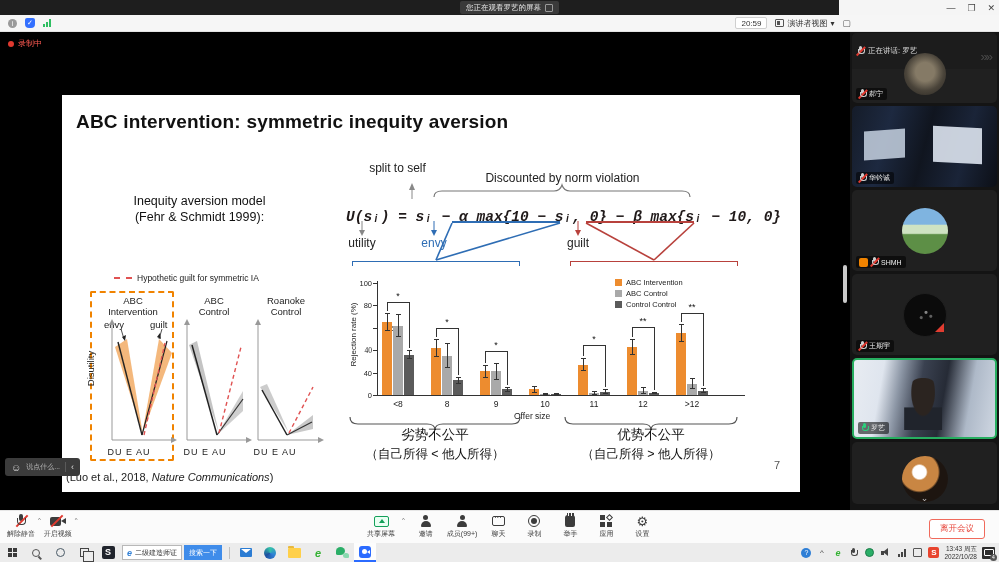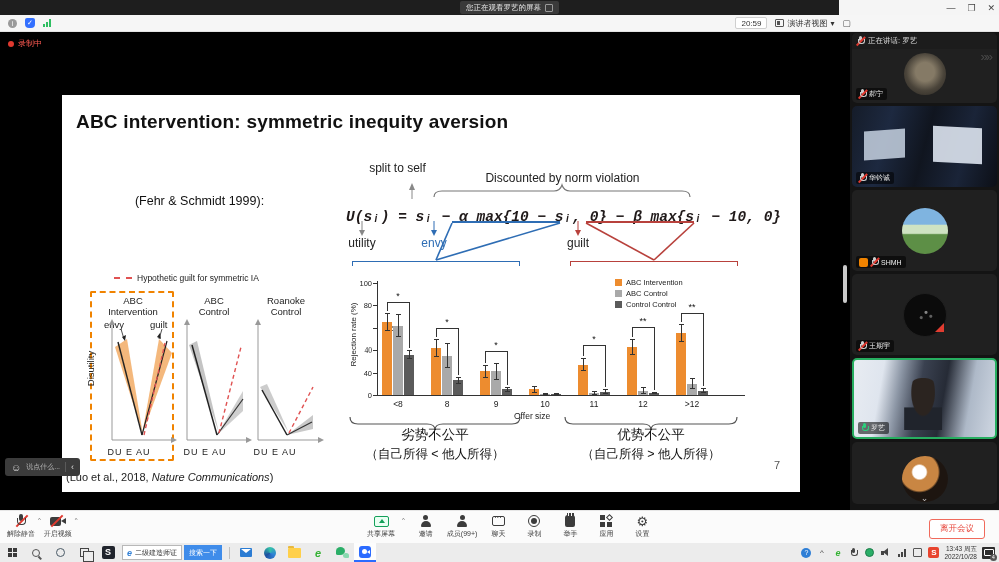--- a/index.html
+++ b/index.html
@@ -91,21 +91,21 @@
   .chat-bubble .divider{width:1px;height:10px;background:#5a5a5a;}
   .chat-bubble .col{font-size:9px;color:#ddd;}
 
   
   .sidebar{flex:1;background:#141414;padding:1px 2px 0 2px;position:relative;overflow:hidden;}
   .tile{position:relative;width:100%;border-radius:5px;background:#202020;margin-bottom:3px;overflow:hidden;}
   .tile .name-tag{position:absolute;left:4px;bottom:3px;background:rgba(0,0,0,.55);border-radius:2px;
     padding:1px 4px 1px 3px;display:flex;align-items:center;gap:3px;color:#eee;font-size:7px;}
   .avatar{position:absolute;left:50%;top:50%;transform:translate(-50%,-50%);border-radius:50%;}
   .speak-banner{position:absolute;left:0;top:0;right:0;height:14px;background:rgba(28,28,28,.9);
-    display:flex;align-items:center;gap:4px;padding:8px 5px;color:#ddd;font-size:7.5px;}
+    display:flex;align-items:center;gap:4px;padding:18px 5px;color:#ddd;font-size:7.5px;}
   .watermark{position:absolute;right:6px;top:16px;color:#4a4a4a;font-size:13px;letter-spacing:-2px;}
   .mic{position:relative;width:7px;height:10px;flex:0 0 auto;}
   .mic::before{content:"";position:absolute;left:2px;top:0;width:3px;height:5px;background:#ccc;border-radius:1.5px;}
   .mic::after{content:"";position:absolute;left:0.5px;top:2.5px;width:5px;height:4.5px;border:1px solid #ccc;border-top:none;border-radius:0 0 3px 3px;}
   .mic .slash{position:absolute;left:3px;top:-1px;width:1.5px;height:12px;background:#e0392f;transform:rotate(45deg);}
   .mic.green::before{background:#2bd07c;}
   .mic.green::after{border-color:#2bd07c;}
   .t1-av{width:42px;height:42px;background:radial-gradient(circle at 50% 45%,#857a66 0 30%,#4a443a 60%,#26231f 100%);margin-top:6px;}
   .vid-classroom{background:
      linear-gradient(105deg,#151c29 0%,#1d2940 25%,#10151f 50%,#1a2438 75%,#0c0f16 100%);}
@@ -252,20 +252,21 @@
 
     <div class="stage">
       <div class="rec-badge">
         <span class="rec-dot"></span>
         <span>录制中</span>
       </div>
 
       <div class="slide">
         <div class="s-title">ABC intervention: symmetric inequity aversion</div>
         <div class="model-label">
+          <div>Inequity aversion model</div>
           <div>(Fehr &amp; Schmidt 1999):</div>
         </div>
 
         <div class="ann" style="left:288px;top:66px;width:95px;">split to self</div>
         <div class="ann" style="left:408px;top:76px;width:185px;">Discounted by norm violation</div>
         <div class="formula">U(sᵢ) = sᵢ − α max{10 − sᵢ, 0} − β max{sᵢ − 10, 0}</div>
         <div class="ann" style="left:270px;top:141px;width:60px;">utility</div>
         <div class="ann" style="left:342px;top:141px;width:60px;color:#2e6db4;">envy</div>
         <div class="ann" style="left:486px;top:141px;width:60px;">guilt</div>
 

